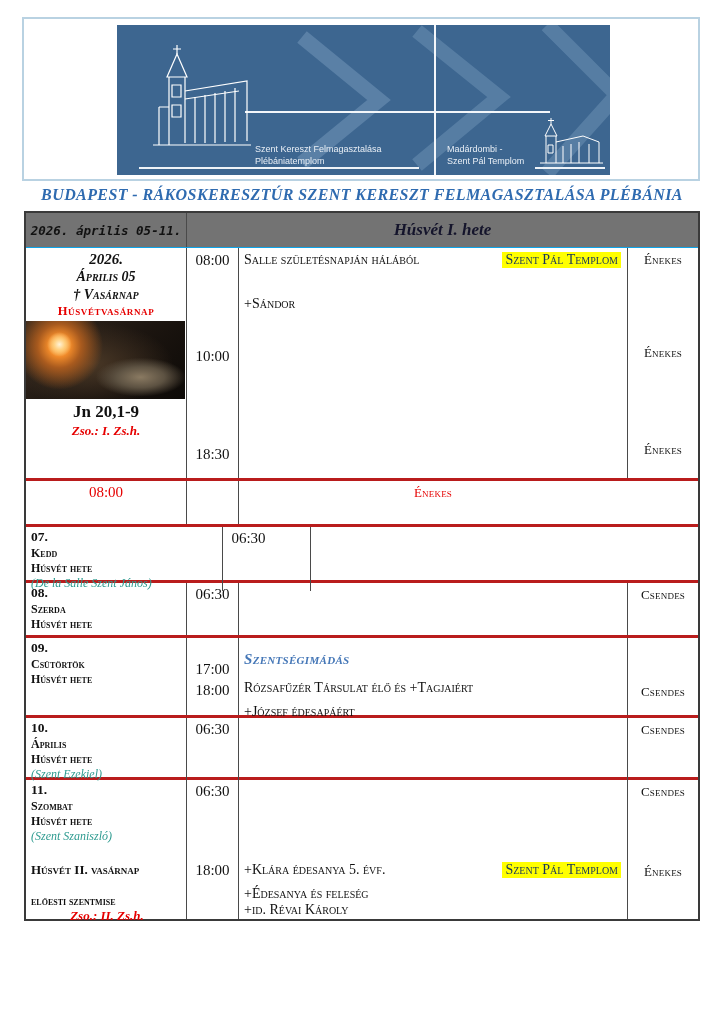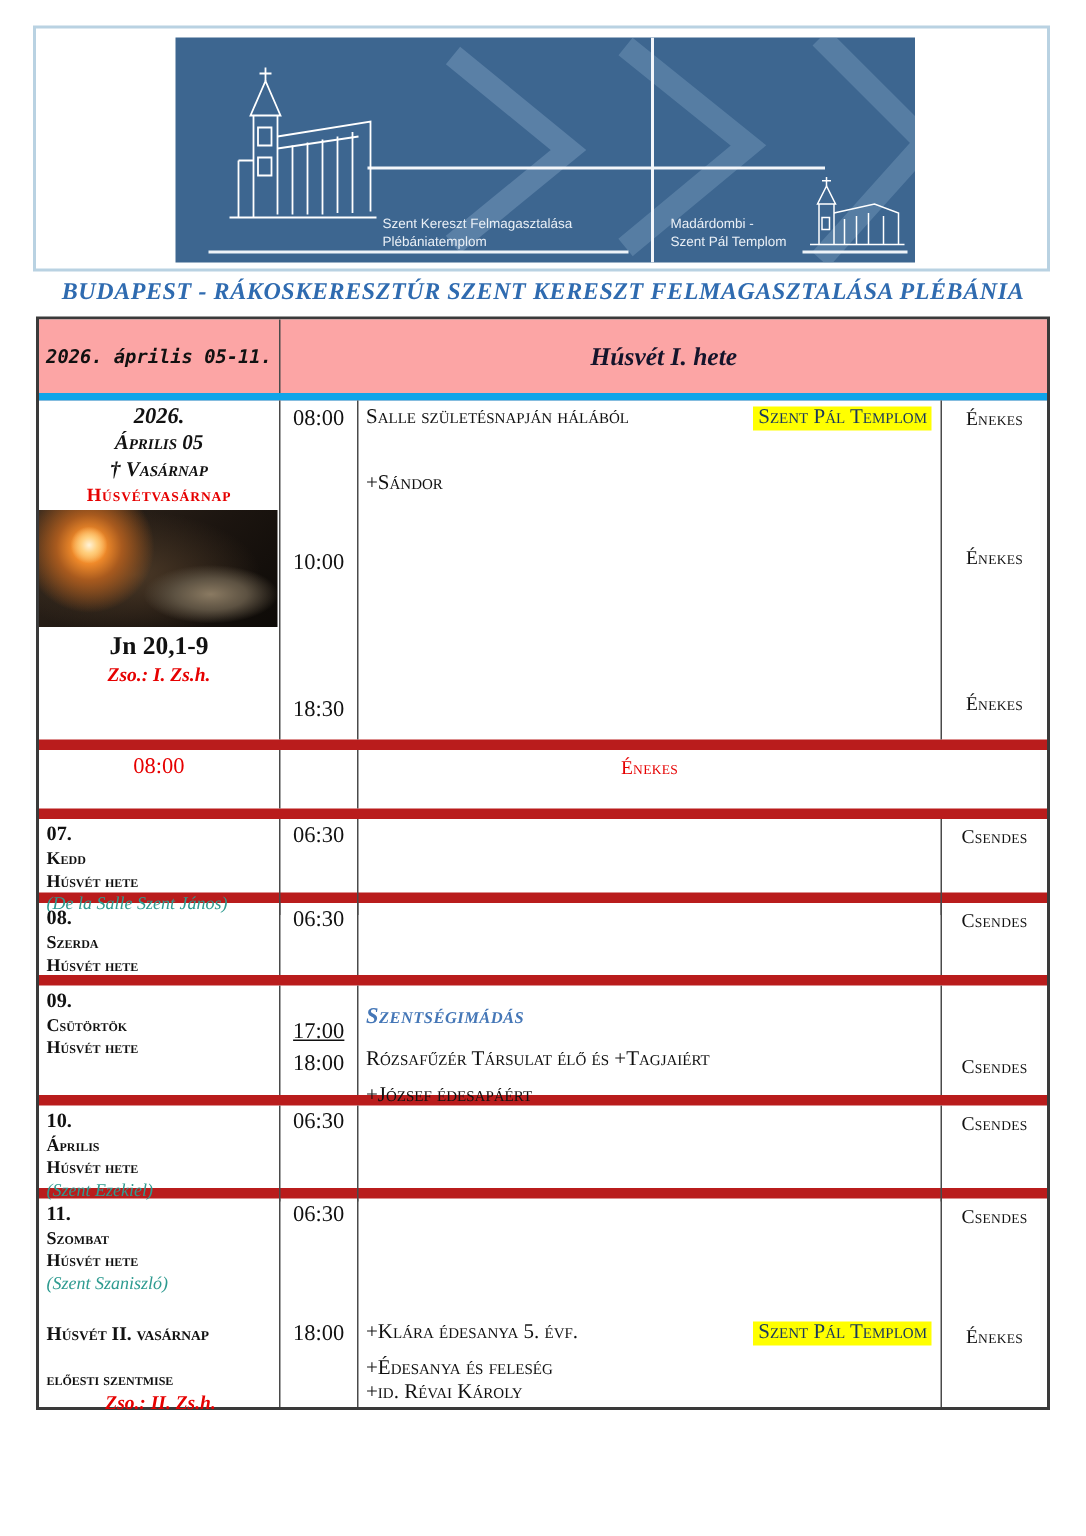--- a/index.html
+++ b/index.html
@@ -34,23 +34,23 @@
 
   
   .page-title {
     position: absolute; left: 0; top: 186px; width: 724px; text-align: center;
     color: #2f6bb0; font-style: italic; font-weight: bold; font-size: 16px;
     letter-spacing: 0.4px;
   }
 
   
   .sched { position: absolute; left: 24px; top: 211px; width: 676px; border: 2px solid #3a3a3a; background: #fff; }
-  .row { display: grid; grid-template-columns: 160px 52px 389px 71px; border-bottom: 7px solid #b91c1c; position: relative; }
+  .row { display: grid; grid-template-columns: 160px 52px 389px 71px; border-bottom: 3px solid #b91c1c; position: relative; }
   .row:last-child { border-bottom: none; }
-  .row-head { display: grid; grid-template-columns: 160px 1fr; background: #fca5a5; height: 54px; border-bottom: 5px solid #0ea5e9; }
+  .row-head { display: grid; grid-template-columns: 160px 1fr; background: #737373; height: 35px; border-bottom: 1px solid #0ea5e9; }
   .cell { position: relative; border-left: 1px solid #4a4a4a; }
   .cell:first-child { border-left: none; }
 
   .daterange {
     display: flex; align-items: center; justify-content: center;
     font-family: "DejaVu Sans Mono", monospace; font-weight: bold; font-style: italic;
     font-size: 12.5px; color: #111;
   }
   .weektitle {
     display: flex; align-items: center; justify-content: center;
@@ -190,21 +190,21 @@
   <div class="row" style="height:46px;">
     <div class="cell">
       <div class="time red" style="top:3px;">08:00</div>
     </div>
     <div class="cell"></div>
     <div class="cell">
       <div class="status red" style="top:4px;">Énekes</div>
     </div>
   </div>
 
-  <div class="row" style="height:56px;">
+  <div class="row" style="height:56px;gap:36px;">
     <div class="cell daycell">
       <div class="day-num">07.</div>
       <div class="day-name">Kedd</div>
       <div class="day-week">Húsvét hete</div>
       <div class="day-note">(De la Salle Szent János)</div>
     </div>
     <div class="cell">
       <div class="time" style="top:3px;">06:30</div>
     </div>
     <div class="cell"></div>
@@ -228,21 +228,21 @@
     </div>
   </div>
 
   <div class="row" style="height:80px;">
     <div class="cell daycell">
       <div class="day-num">09.</div>
       <div class="day-name">Csütörtök</div>
       <div class="day-week">Húsvét hete</div>
     </div>
     <div class="cell">
-      <div class="time" style="top:23px;text-decoration:underline;">17:00</div>
+      <div class="time" style="top:23px;">17:00</div>
       <div class="time" style="top:44px;">18:00</div>
     </div>
     <div class="cell">
       <div class="cline adoration" style="top:13px;">Szentségimádás</div>
       <div class="cline" style="top:42px;">Rózsafűzér Társulat élő és +Tagjaiért</div>
       <div class="cline" style="top:66px;">+József édesapáért</div>
     </div>
     <div class="cell">
       <div class="status" style="top:46px;">Csendes</div>
     </div>

